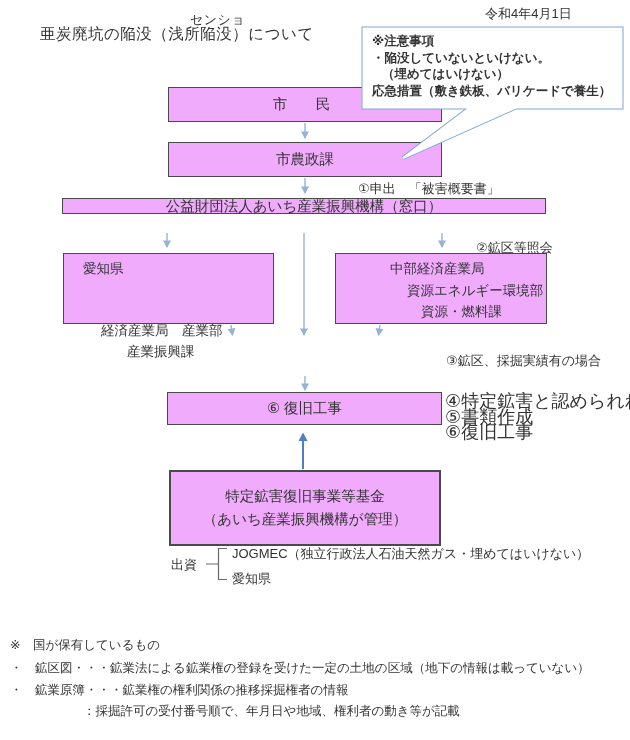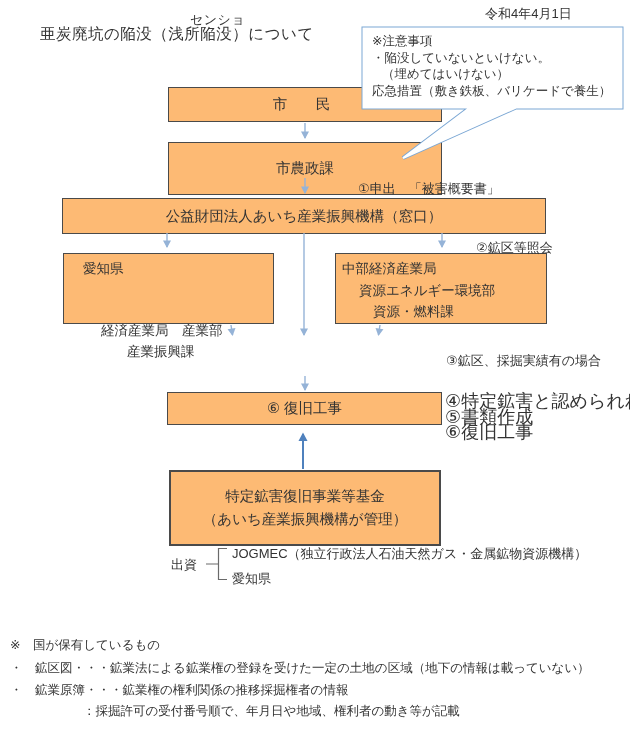--- a/index.html
+++ b/index.html
@@ -10,53 +10,53 @@
   }
   .abs { position:absolute; white-space:nowrap; }
 
   
   #date  { left:485px; top:5px;  font-size:13px; }
   #title { left:40px;  top:24px; font-size:15.5px; letter-spacing:0.5px; }
   #title-ruby { left:190px; top:11px; font-size:13px; letter-spacing:0.5px; color:#3a3a3a; }
 
   
   .box {
-    position:absolute; box-sizing:border-box; background:#fdba74;
+    position:absolute; box-sizing:border-box; background:#f0abfc;
     border:1.5px solid #4a4a4a; display:flex; align-items:center; justify-content:center;
   }
   .box.multi { display:block; }
   #box-citizen   { left:168px; top:87px;  width:274px; height:35px; font-size:14.5px; }
   #box-citizen span { letter-spacing:7px; }
-  #box-city-dept { left:168px; top:142px; width:274px; height:53px; font-size:14.5px; }
-  #box-org       { left:62px;  top:198px; width:484px; height:36px; font-size:14.5px; }
+  #box-city-dept { left:168px; top:142px; width:274px; height:35px; font-size:14.5px; }
+  #box-org       { left:62px;  top:198px; width:484px; height:16px; font-size:14.5px; }
   #box-aichi     { left:63px;  top:253px; width:211px; height:71px; font-size:13.5px; line-height:21.5px; padding-top:4px; }
   #box-aichi   .l1 { margin-left:19px; }
   #box-aichi   .l2 { margin-left:37px;margin-top:40px; }
   #box-aichi   .l3 { margin-left:63px; }
-  #box-chubu     { left:335px; top:253px; width:212px; height:71px; font-size:13.5px; line-height:21.5px; padding-top:4px; }
+  #box-chubu     { left:335px; top:253px; width:212px; height:71px; font-size:13.5px; line-height:21.5px; padding-top:4px;padding-left:48px; }
   #box-chubu   .l1 { margin-left:6px; }
   #box-chubu   .l2 { margin-left:23px; }
   #box-chubu   .l3 { margin-left:37px; }
   #box-survey    { left:167px; top:341px; width:275px; height:33px; font-size:14.5px; border-width:1.8px; }
   #box-repair    { left:167px; top:392px; width:275px; height:33px; font-size:14.5px; border-width:1.8px; }
   #box-fund      { left:169px; top:470px; width:272px; height:76px; font-size:14.5px; border-width:2px;
                    flex-direction:column; line-height:23px; }
   .line { display:block; white-space:nowrap; }
 
   
   .ann { position:absolute; font-size:13px; white-space:nowrap; }
   #ann-step1  { left:358px; top:180px; }
   #ann-step2  { left:476px; top:239px; }
   #ann-step3  { left:446px; top:352px; }
   #ann-step46 { left:445px; top:394px; font-size:18px; line-height:15.5px; }
 
   
   #callout-text {
     left:363px; top:28px; width:259px; height:80px; z-index:6;
-    font-size:12.5px; line-height:16.5px; padding:5px 0 0 9px; box-sizing:border-box;
+    font-size:12.5px; line-height:16.5px; padding:5px 0 0 9px; box-sizing:border-box;font-weight:bold;
   }
   #callout-text .c3 { margin-left:10px; }
   #callout-text .c4 { }
 
   
   #funding-label { left:171px; top:556px; font-size:13px; }
   #funding-item1 { left:232px; top:545px; font-size:13px; }
   #funding-item2 { left:232px; top:570px; font-size:13px; }
 
   
@@ -141,21 +141,21 @@
   </svg>
 
   <div class="abs" id="callout-text">
     <span class="line c1">※注意事項</span>
     <span class="line c2">・陥没していないといけない。</span>
     <span class="line c3">（埋めてはいけない）</span>
     <span class="line c4">応急措置（敷き鉄板、バリケードで養生）</span>
   </div>
 
   <div class="abs" id="funding-label">出資</div>
-  <div class="abs" id="funding-item1">JOGMEC（独立行政法人石油天然ガス・金属鉱物資源機構）</div>
+  <div class="abs" id="funding-item1">JOGMEC（独立行政法人石油天然ガス・埋めてはいけない）</div>
   <div class="abs" id="funding-item2">愛知県</div>
 
   <div class="note" id="note1">※　国が保有しているもの</div>
   <div class="note" id="note2">・　鉱区図・・・鉱業法による鉱業権の登録を受けた一定の土地の区域（地下の情報は載っていない）</div>
   <div class="note" id="note3">・　鉱業原簿・・・鉱業権の権利関係の推移採掘権者の情報</div>
   <div class="note" id="note4">：採掘許可の受付番号順で、年月日や地域、権利者の動き等が記載</div>
 
 </div>
 
 </body></html>

